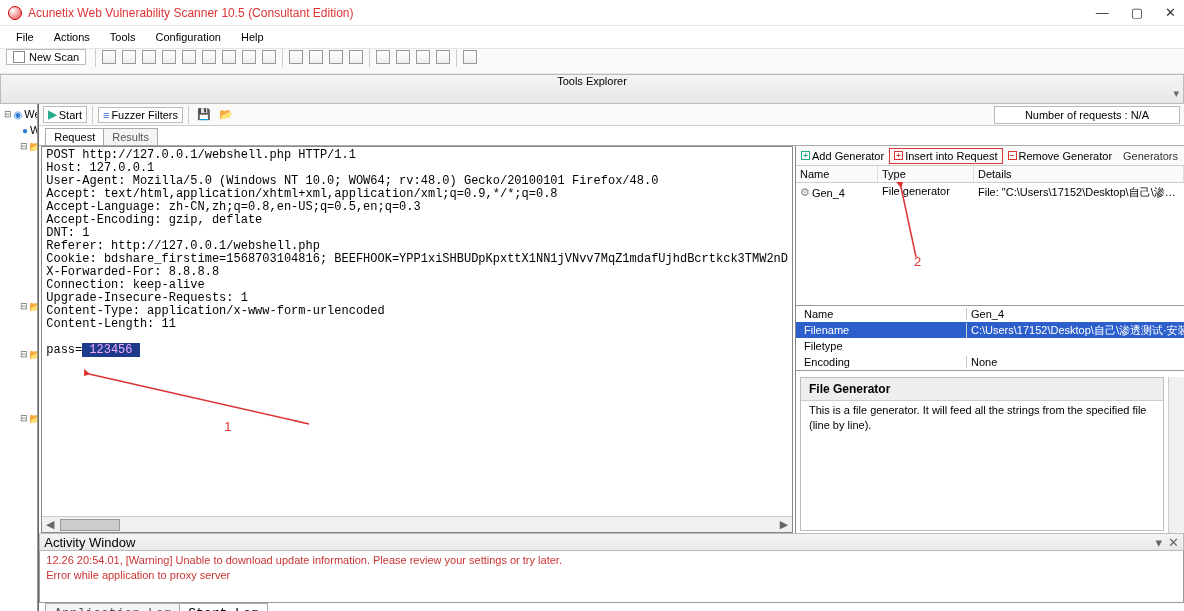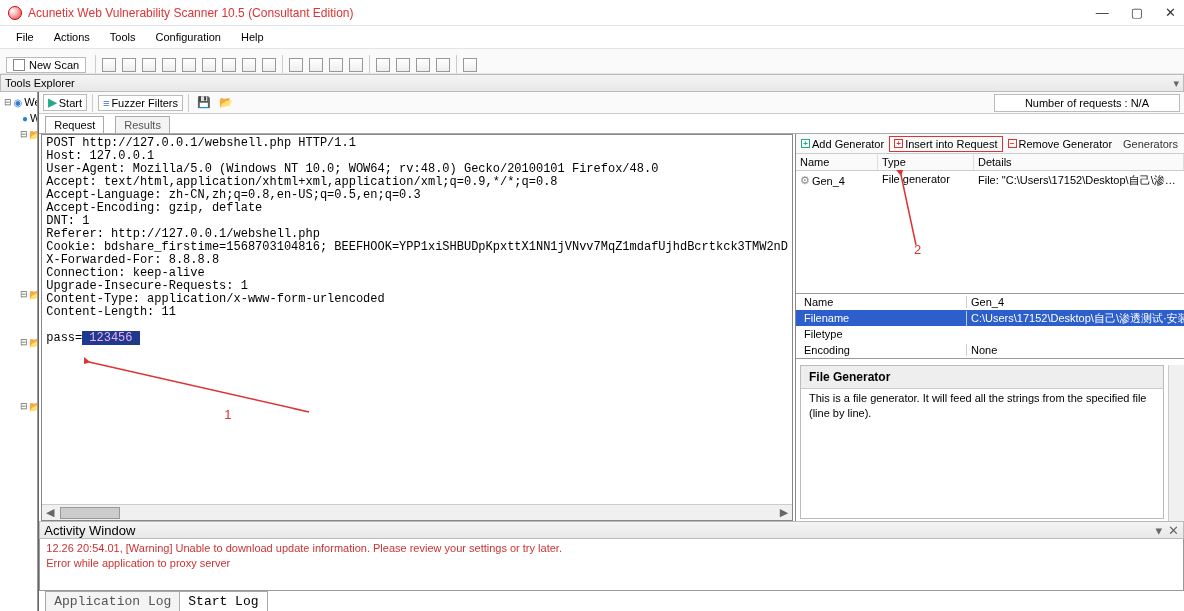--- a/index.html
+++ b/index.html
@@ -4,41 +4,41 @@
 <style>
 * { box-sizing: border-box; margin: 0; padding: 0; }
 body { font-family: "Segoe UI", Tahoma, sans-serif; font-size: 11px; background: #fff; color: #000; width: 1184px; height: 611px; overflow: hidden; position: relative; }
 .titlebar { height: 26px; display: flex; align-items: center; padding: 0 8px; border-bottom: 1px solid #e5e5e5; }
 .app-icon { width: 14px; height: 14px; border-radius: 50%; background: radial-gradient(circle at 30% 30%, #fff, #e44); border: 1px solid #c00; margin-right: 6px; flex-shrink: 0; }
 .title-text { color: #d33; font-size: 12px; }
 .winbtns { margin-left: auto; display: flex; gap: 22px; font-size: 13px; color: #333; }
 .winbtns span { cursor: pointer; }
 .menubar { height: 22px; display: flex; align-items: center; padding: 0 8px; gap: 4px; }
 .menubar span { padding: 2px 8px; }
-.toolbar { height: 26px; display: flex; align-items: flex-end; padding: 0 6px; border-top: 1px solid #e5e5e5; border-bottom: 1px solid #e5e5e5; background: #fafafa; }
+.toolbar { height: 26px; display: flex; align-items: flex-start; padding: 0 6px; border-top: 1px solid #e5e5e5; border-bottom: 1px solid #e5e5e5; background: #fafafa; }
 .ticon { width: 16px; height: 16px; margin: 0 2px; display: inline-flex; align-items: center; justify-content: center; font-size: 11px; border: 1px solid transparent; }
 .newscan-btn { display: flex; align-items: center; padding: 1px 6px; border: 1px solid #bbb; background: #fff; gap: 4px; margin-right: 6px; }
 .newscan-btn .ic { width: 12px; height: 12px; border: 1px solid #888; background: #fff; position: relative; }
 .sep { width: 1px; height: 18px; background: #ccc; margin: 0 3px; }
-.explorer-hdr { height: 18px; background: linear-gradient(#f4f4f4, #e8e8e8); border: 1px solid #bbb; padding: 0 4px; font-size: 11px; display: flex; align-items: center; }
+.explorer-hdr { height: 30px; background: linear-gradient(#f4f4f4, #e8e8e8); border: 1px solid #bbb; padding: 0 4px; font-size: 11px; display: flex; align-items: center; flex-direction: column; }
 .layout { display: flex; height: calc(100% - 26px - 22px - 26px - 18px); }
 .sidebar { width: 186px; border-right: 1px solid #999; overflow: auto; background: #fff; }
 .tree { padding: 2px 0; }
 .tree-item { display: flex; align-items: center; padding: 1px 0 1px 4px; white-space: nowrap; }
 .tree-item .exp { width: 11px; text-align: center; color: #666; font-size: 9px; }
 .tree-item .ico { width: 14px; height: 14px; margin: 0 2px; display: inline-flex; align-items: center; justify-content: center; font-size: 10px; }
 .folder { color: #d9a441; }
 .blueico { color: #2d7fd6; }
 .greenico { color: #3a9e3a; }
 .redico { color: #d44; }
 .main { flex: 1; display: flex; flex-direction: column; position: relative; border-left: 1px solid #666; }
 .fuzzer-bar { height: 22px; display: flex; align-items: center; padding: 0 4px; background: #fafafa; border-bottom: 1px solid #ccc; gap: 2px; }
 .fuzzer-bar .btn { display: flex; align-items: center; padding: 1px 4px; border: 1px solid #bbb; background: #fff; gap: 2px; }
 .req-counter { margin-left: auto; border: 1px solid #bbb; padding: 2px 30px; background: #fff; }
-.tabs-row { height: 20px; display: flex; align-items: flex-end; padding-left: 6px; gap: 12px; border-bottom: 1px solid #aaa; }
+.tabs-row { height: 20px; display: flex; align-items: flex-end; padding-left: 6px; gap: 0; border-bottom: 1px solid #aaa; }
 .tab { padding: 2px 8px; border: 1px solid #aaa; border-bottom: none; background: #fff; font-size: 11px; margin-right: -1px; position: relative; }
 .tab.inactive { background: #f4f4f4; color: #555; }
 .content-split { flex: 1; display: flex; overflow: hidden; }
 .req-pane { flex: 1; display: flex; flex-direction: column; border: 1px solid #888; margin: 0 2px 0 2px; position: relative; }
 .req-text { flex: 1; font-family: "Courier New", monospace; font-size: 12px; line-height: 13px; padding: 2px 4px; white-space: pre; overflow: hidden; }
 .hl-sel { background: #1e3a8a; color: #f0abfc; padding: 0 7px; margin-top: 6px; }
 .scrollbar-x { height: 16px; background: #f0f0f0; border-top: 1px solid #ccc; display: flex; align-items: center; }
 .scrollbar-x .thumb { width: 60px; height: 12px; background: #ccc; border: 1px solid #999; margin-left: 2px; }
 .scrollbar-x .arr { width: 16px; text-align: center; color: #666; }
 .gen-pane { width: 389px; display: flex; flex-direction: column; border-left: 1px solid #888; }

